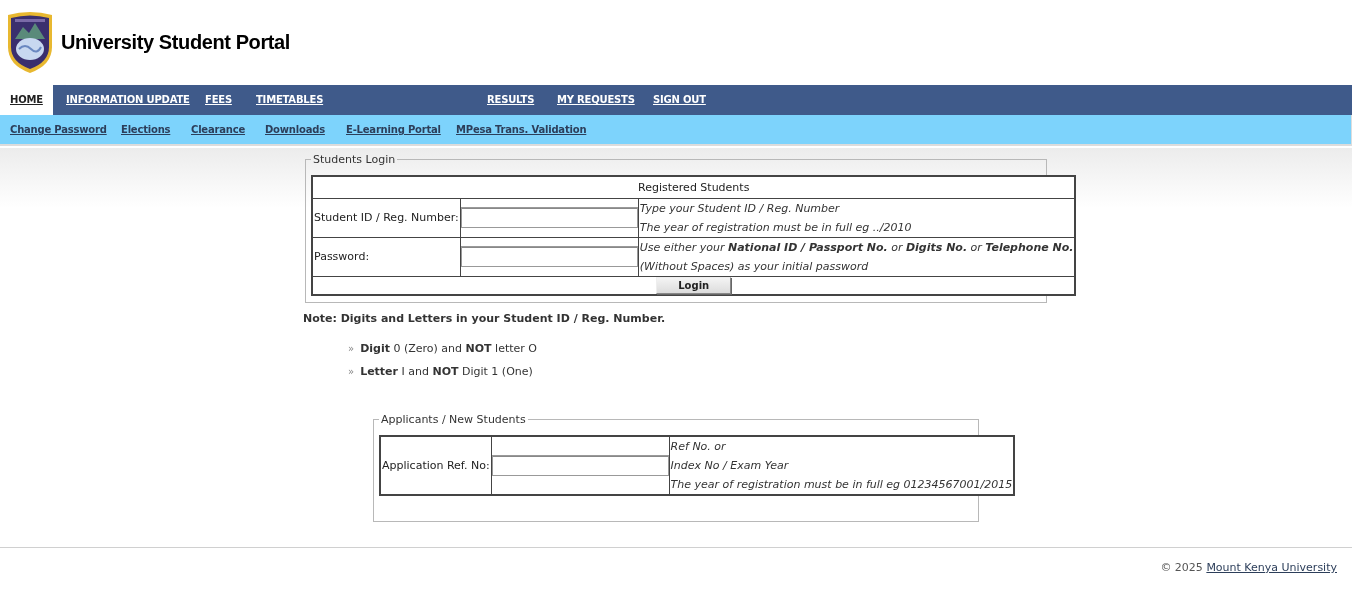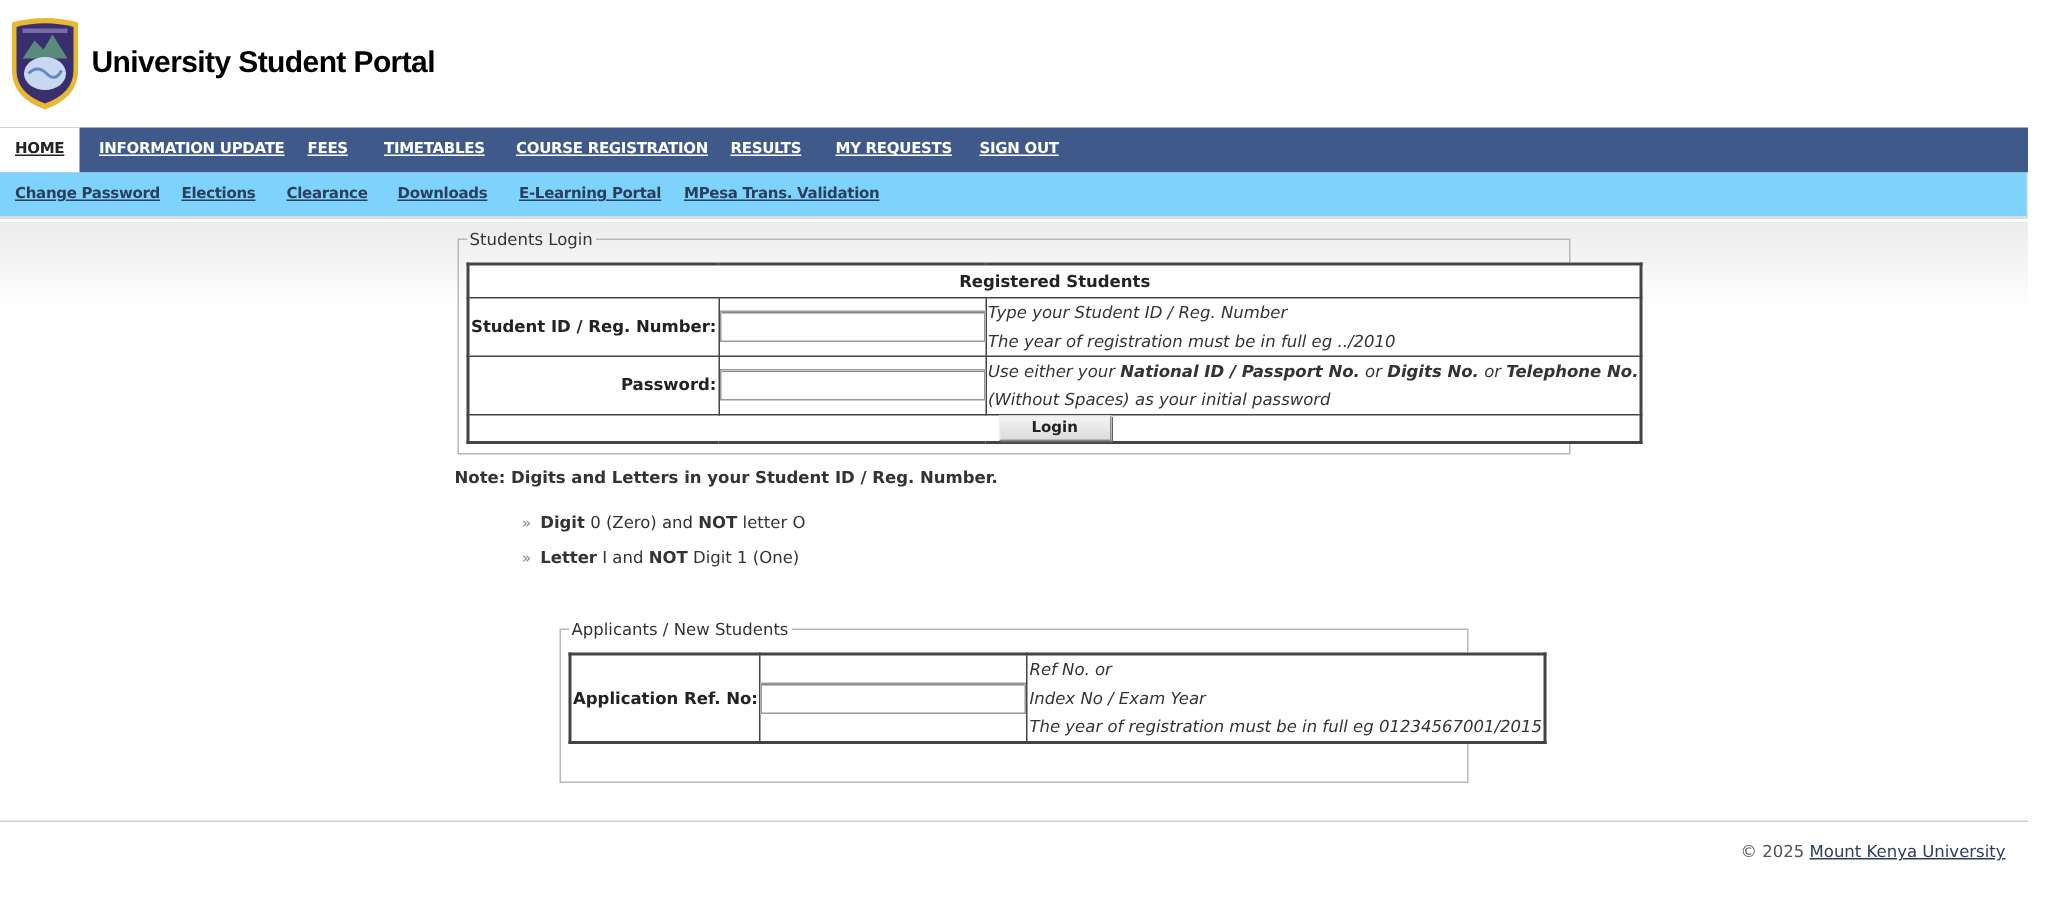--- a/index.html
+++ b/index.html
@@ -47,21 +47,21 @@
     position: absolute; border: 1px solid #b8b8b8; margin: 0; padding: 0;
   }
   fieldset.box legend {
     font-size: 11px; color: #333; padding: 0 2px; margin-left: 5px;
   }
   table.grid {
     position: absolute; border-collapse: collapse; border: 2px solid #444;
     background: #fff;
   }
   table.grid td { border: 1px solid #444; padding: 0 1px; font-size: 11px; }
-  .label-cell { font-weight: bold; text-align: right; white-space: nowrap; }
+  .label-cell { font-weight: normal; white-space: nowrap; }
   .hint { font-style: italic; color: #333; line-height: 19px; white-space: nowrap; margin-left: 33px; }
   .hint b { font-weight: bold; }
   .tinput {
     height: 21px; border: 1px solid #999; background: #fff;
     box-shadow: inset 0 1px 0 #888; margin: 0; padding: 0 2px;
   }
   .btn {
     height: 17px; border: 1px solid #888; border-top-color: #eee; border-left-color: #eee;
     background: linear-gradient(#f4f4f4, #dcdcdc); font-weight: bold; font-size: 10px;
     font-family: "DejaVu Sans", sans-serif; color: #222; padding: 0; box-shadow: 1px 1px 0 #666;
@@ -86,21 +86,20 @@
     <rect x="10" y="10" width="30" height="3" fill="#7a6aa8"></rect>
   </svg>
   <div class="site-title">University Student Portal</div>
 </div>
 
 <div class="nav">
   <a class="active">HOME</a>
   <a style="left:66px">INFORMATION UPDATE</a>
   <a style="left:205px">FEES</a>
   <a style="left:256px">TIMETABLES</a>
-  <a style="left:344px">COURSE REGISTRATION</a>
   <a style="left:487px">RESULTS</a>
   <a style="left:557px">MY REQUESTS</a>
   <a style="left:653px">SIGN OUT</a>
 </div>
 
 <div class="subnav">
   <a style="left:10px">Change Password</a>
   <a style="left:121px">Elections</a>
   <a style="left:191px">Clearance</a>
   <a style="left:265px">Downloads</a>
@@ -110,21 +109,21 @@
 
 <div class="content-bg"></div>
 
 <fieldset class="box" style="left:305px; top:153px; width:742px; height:150px;">
   <legend>Students Login</legend>
 </fieldset>
 
 <table class="grid" style="left:311px; top:175px; width:730px;">
   <tbody>
       <tr style="height:22px">
-    <td colspan="3" style="text-align:center; font-weight:bold;">Registered Students</td>
+    <td colspan="3" style="text-align:center; font-weight:normal;">Registered Students</td>
   </tr>
   <tr style="height:39px">
     <td class="label-cell" style="width:152px">Student ID / Reg. Number:</td>
     <td style="width:179px; padding:0;">
       <input class="tinput" style="width: 177px;" type="text" value="">
     </td>
     <td class="hint">
       <div>Type your Student ID / Reg. Number</div>
       <div>The year of registration must be in full eg ../2010</div>
     </td>

